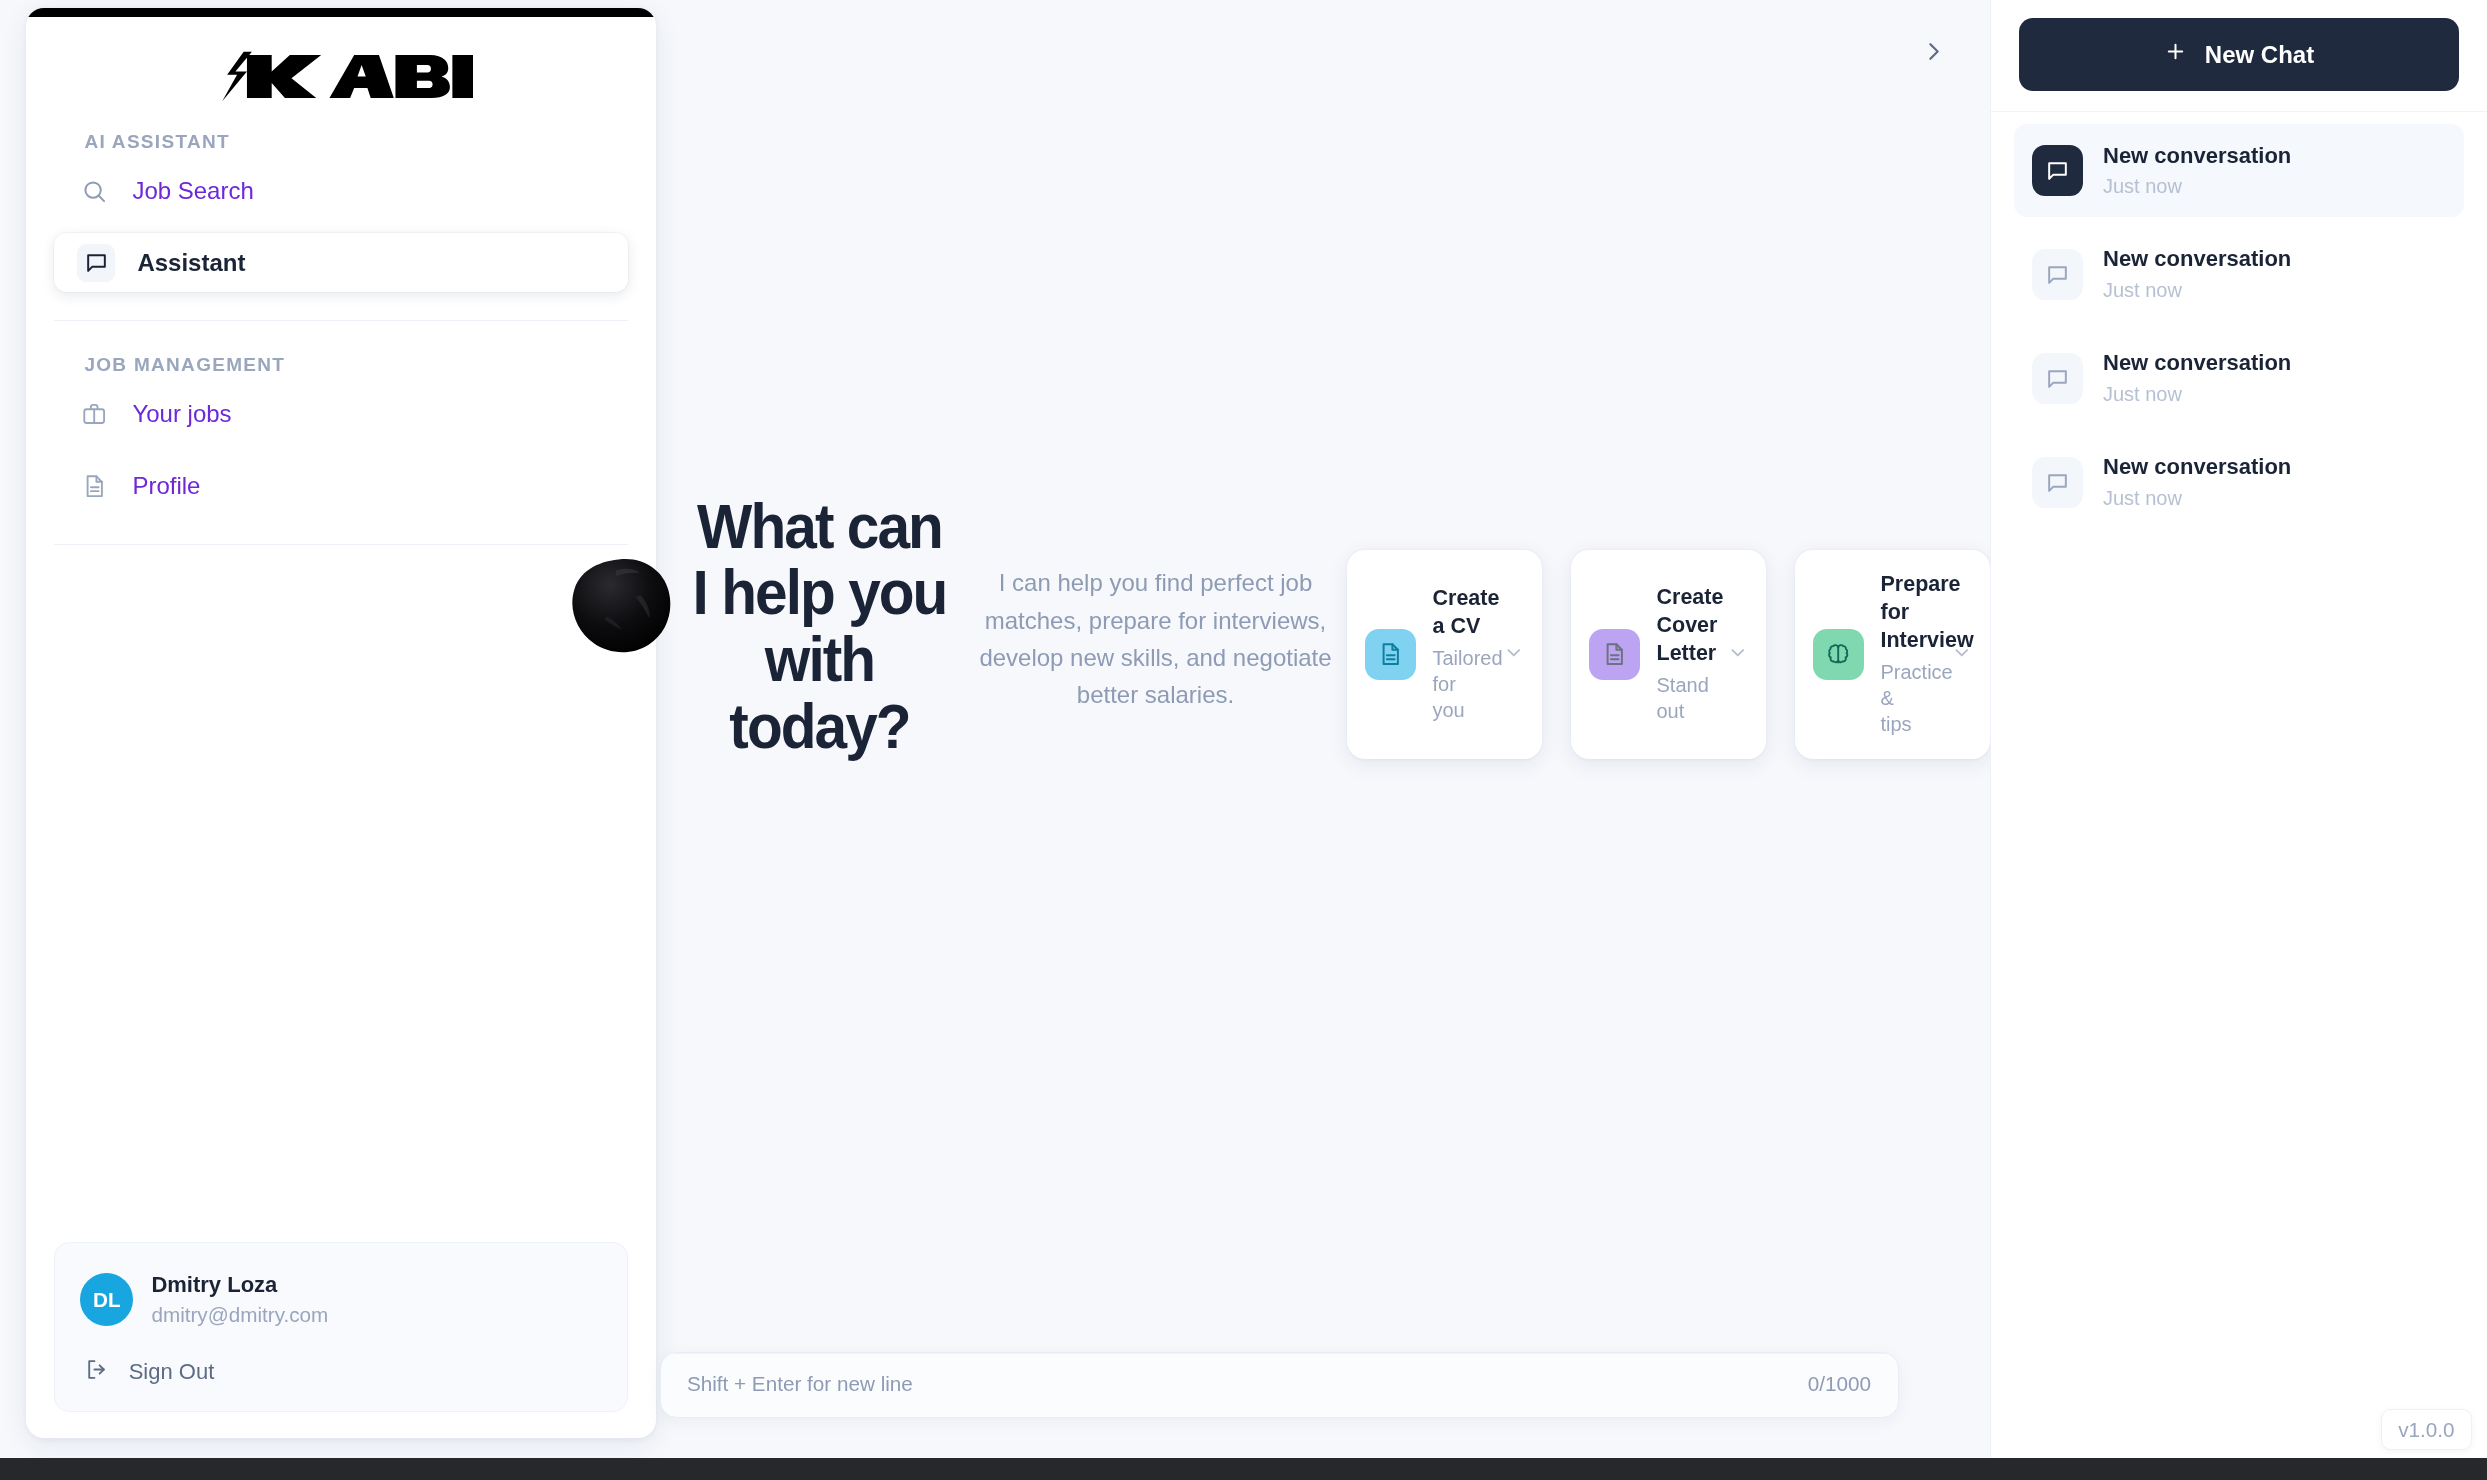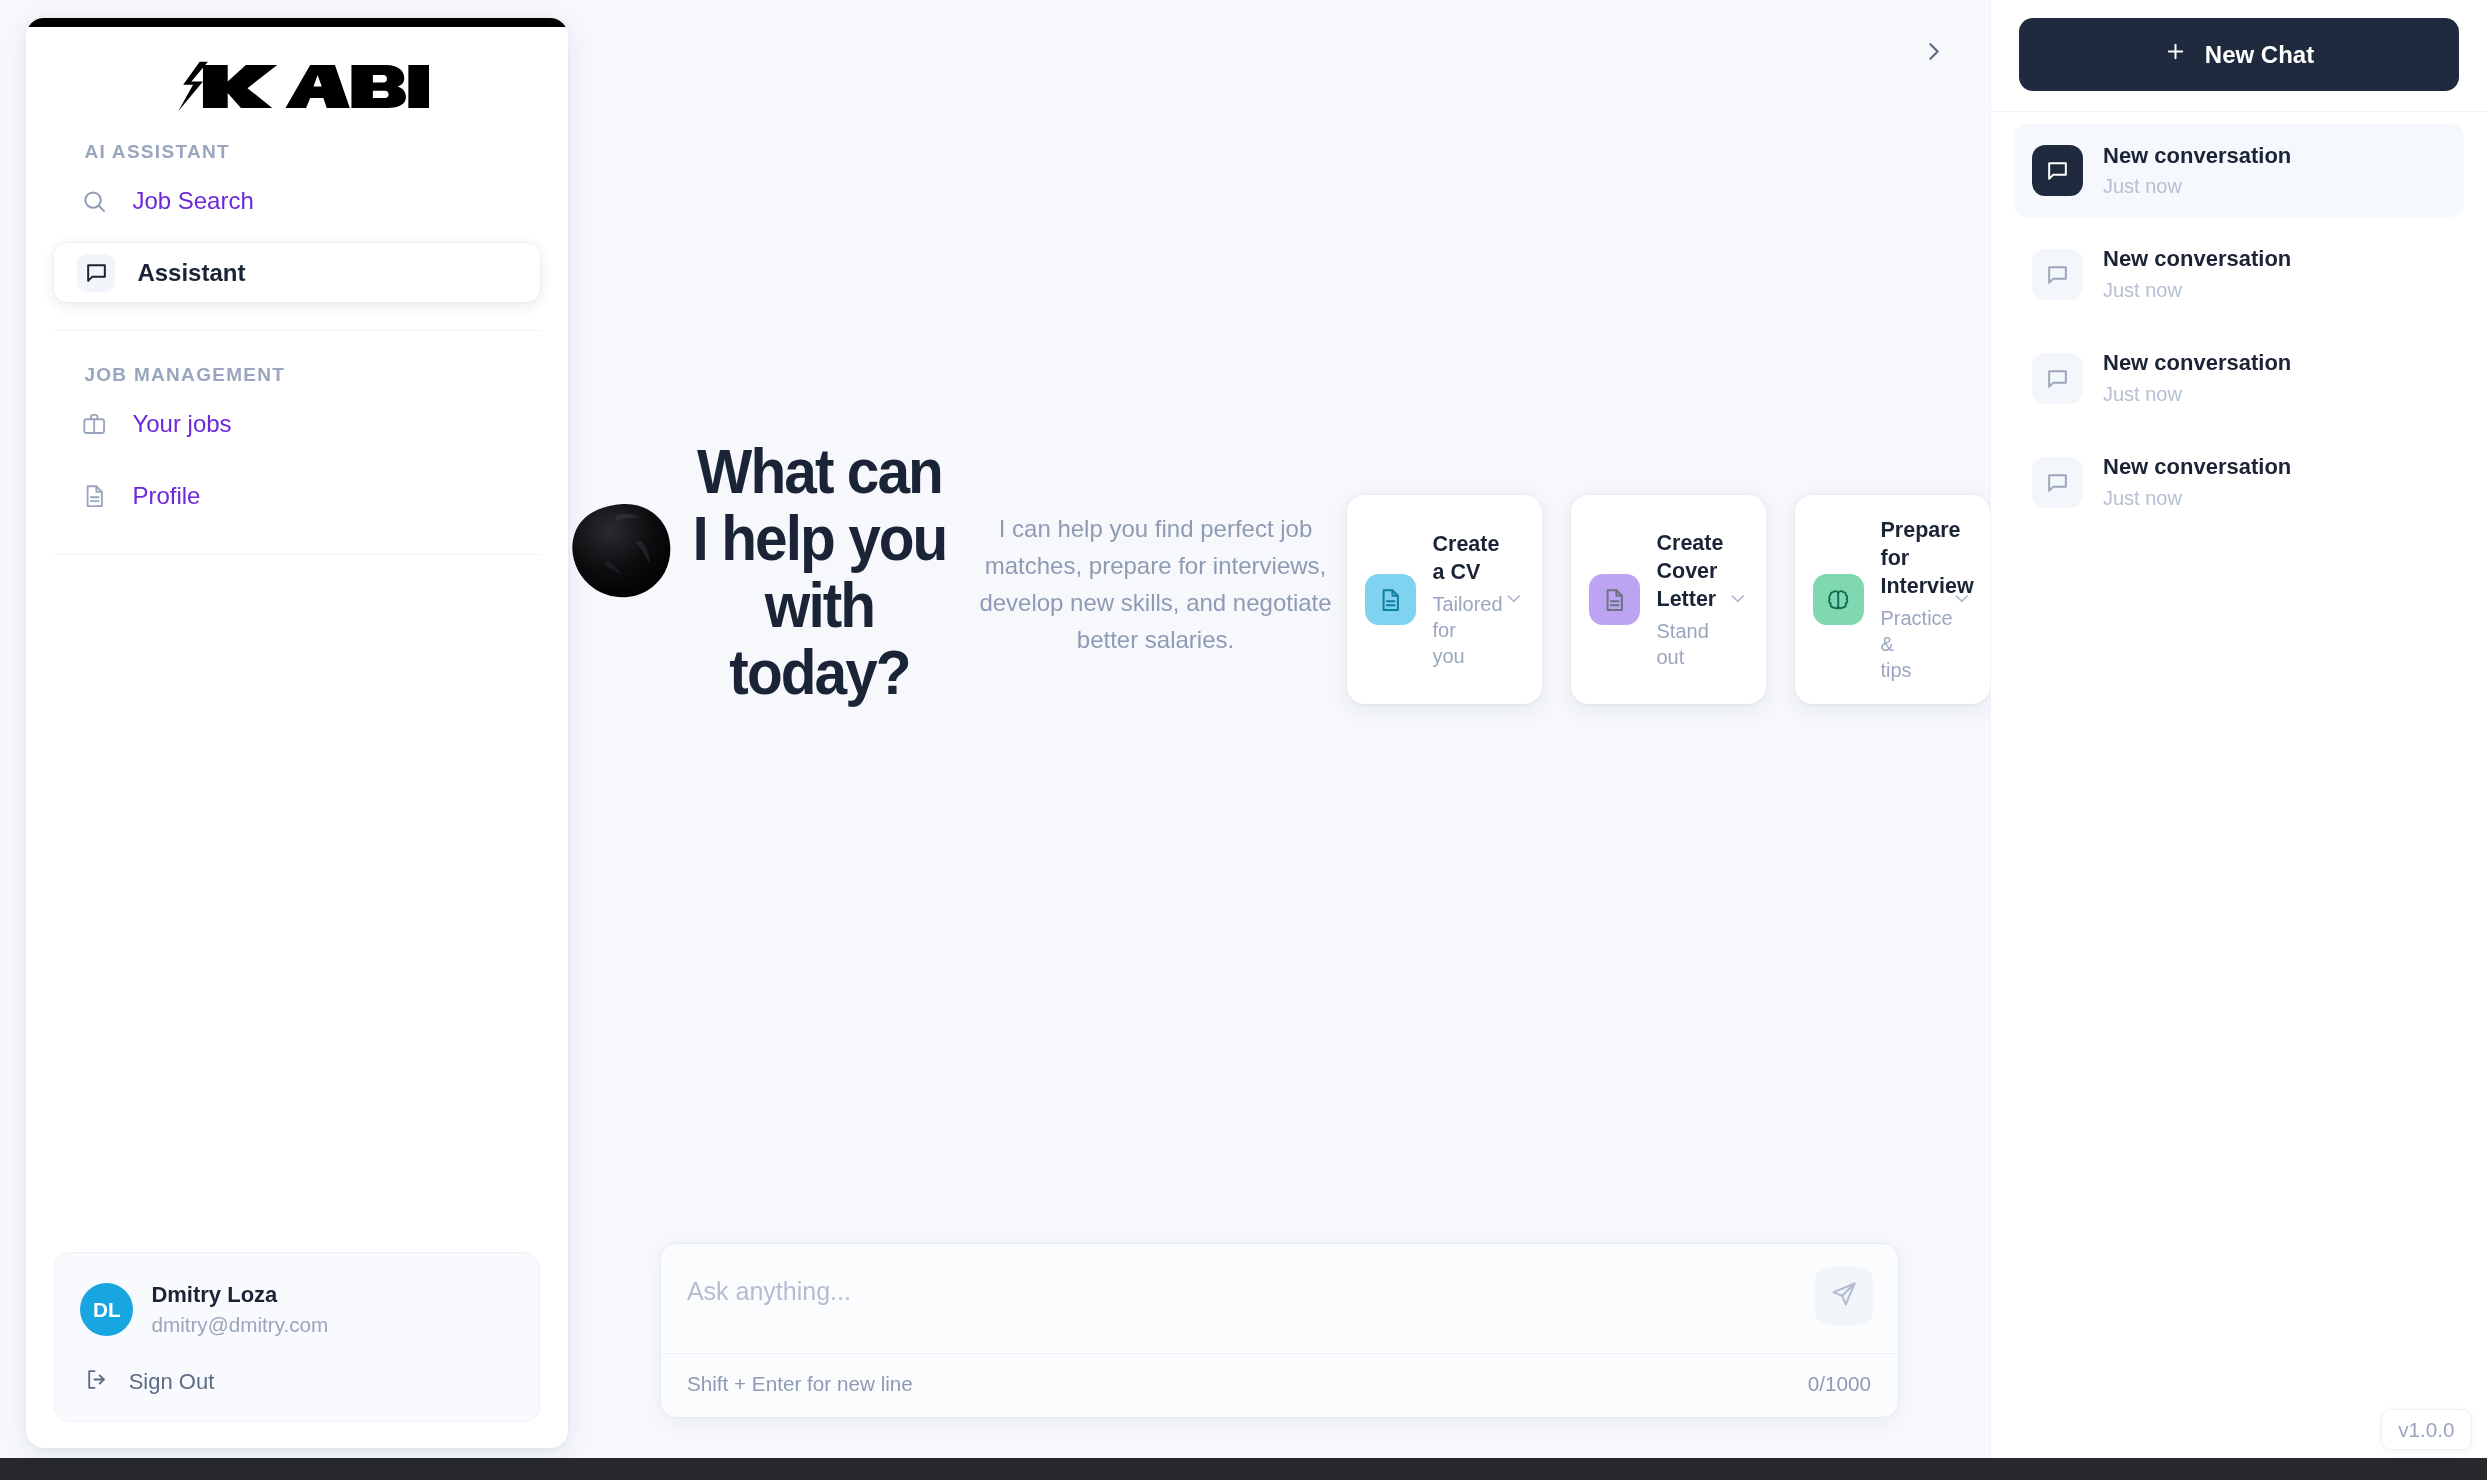--- a/index.html
+++ b/index.html
@@ -16,22 +16,22 @@
   }
   
   .bottom-strip {
     position: absolute; left: 0; right: 0; bottom: 0;
     height: 23px; background: #26282c;
   }
 
   
   .sidebar {
     position: absolute;
-    left: 26.4px; top: 18px;
-    width: 542px; height: 1430px;
+    left: 26.4px; top: 8px;
+    width: 630px; height: 1430px;
     background: #ffffff;
     border-radius: 18px;
     box-shadow: 0 6.6px 28px rgba(24,40,78,0.075), 0 1.7px 6.6px rgba(24,40,78,0.05);
     overflow: hidden;
     display: flex; flex-direction: column;
   }
   .sidebar-topbar {
     height: 9px; background: #000000; width: 100%;
     flex: 0 0 auto;
   }
@@ -440,31 +440,20 @@
                 <polyline points="6,9 12,15 18,9"></polyline>
               </svg>
           </span>
         </div>
 
       </div>
     </div>
 
     <div class="composer-wrap">
       <div class="composer">
-        <div class="composer-top">
-          <input class="composer-input" type="text" placeholder="Ask anything..." style="">
-          <button class="send-btn">
-            <span>
-              <svg width="28" height="28" viewBox="0 0 24 24" fill="none" stroke="#b3bdd0" stroke-width="1.8" stroke-linejoin="round" stroke-linecap="round">
-                <path d="M21 3L3 10.5l7.5 3L13.5 21z"></path>
-                  <path d="M10.5 13.5L21 3"></path>
-              </svg>
-            </span>
-          </button>
-        </div>
         <div class="composer-bottom">
           <span>Shift + Enter for new line</span>
           <span>0/1000</span>
         </div>
       </div>
     </div>
   </main>
 
   <button class="collapse-btn">
     <span>

